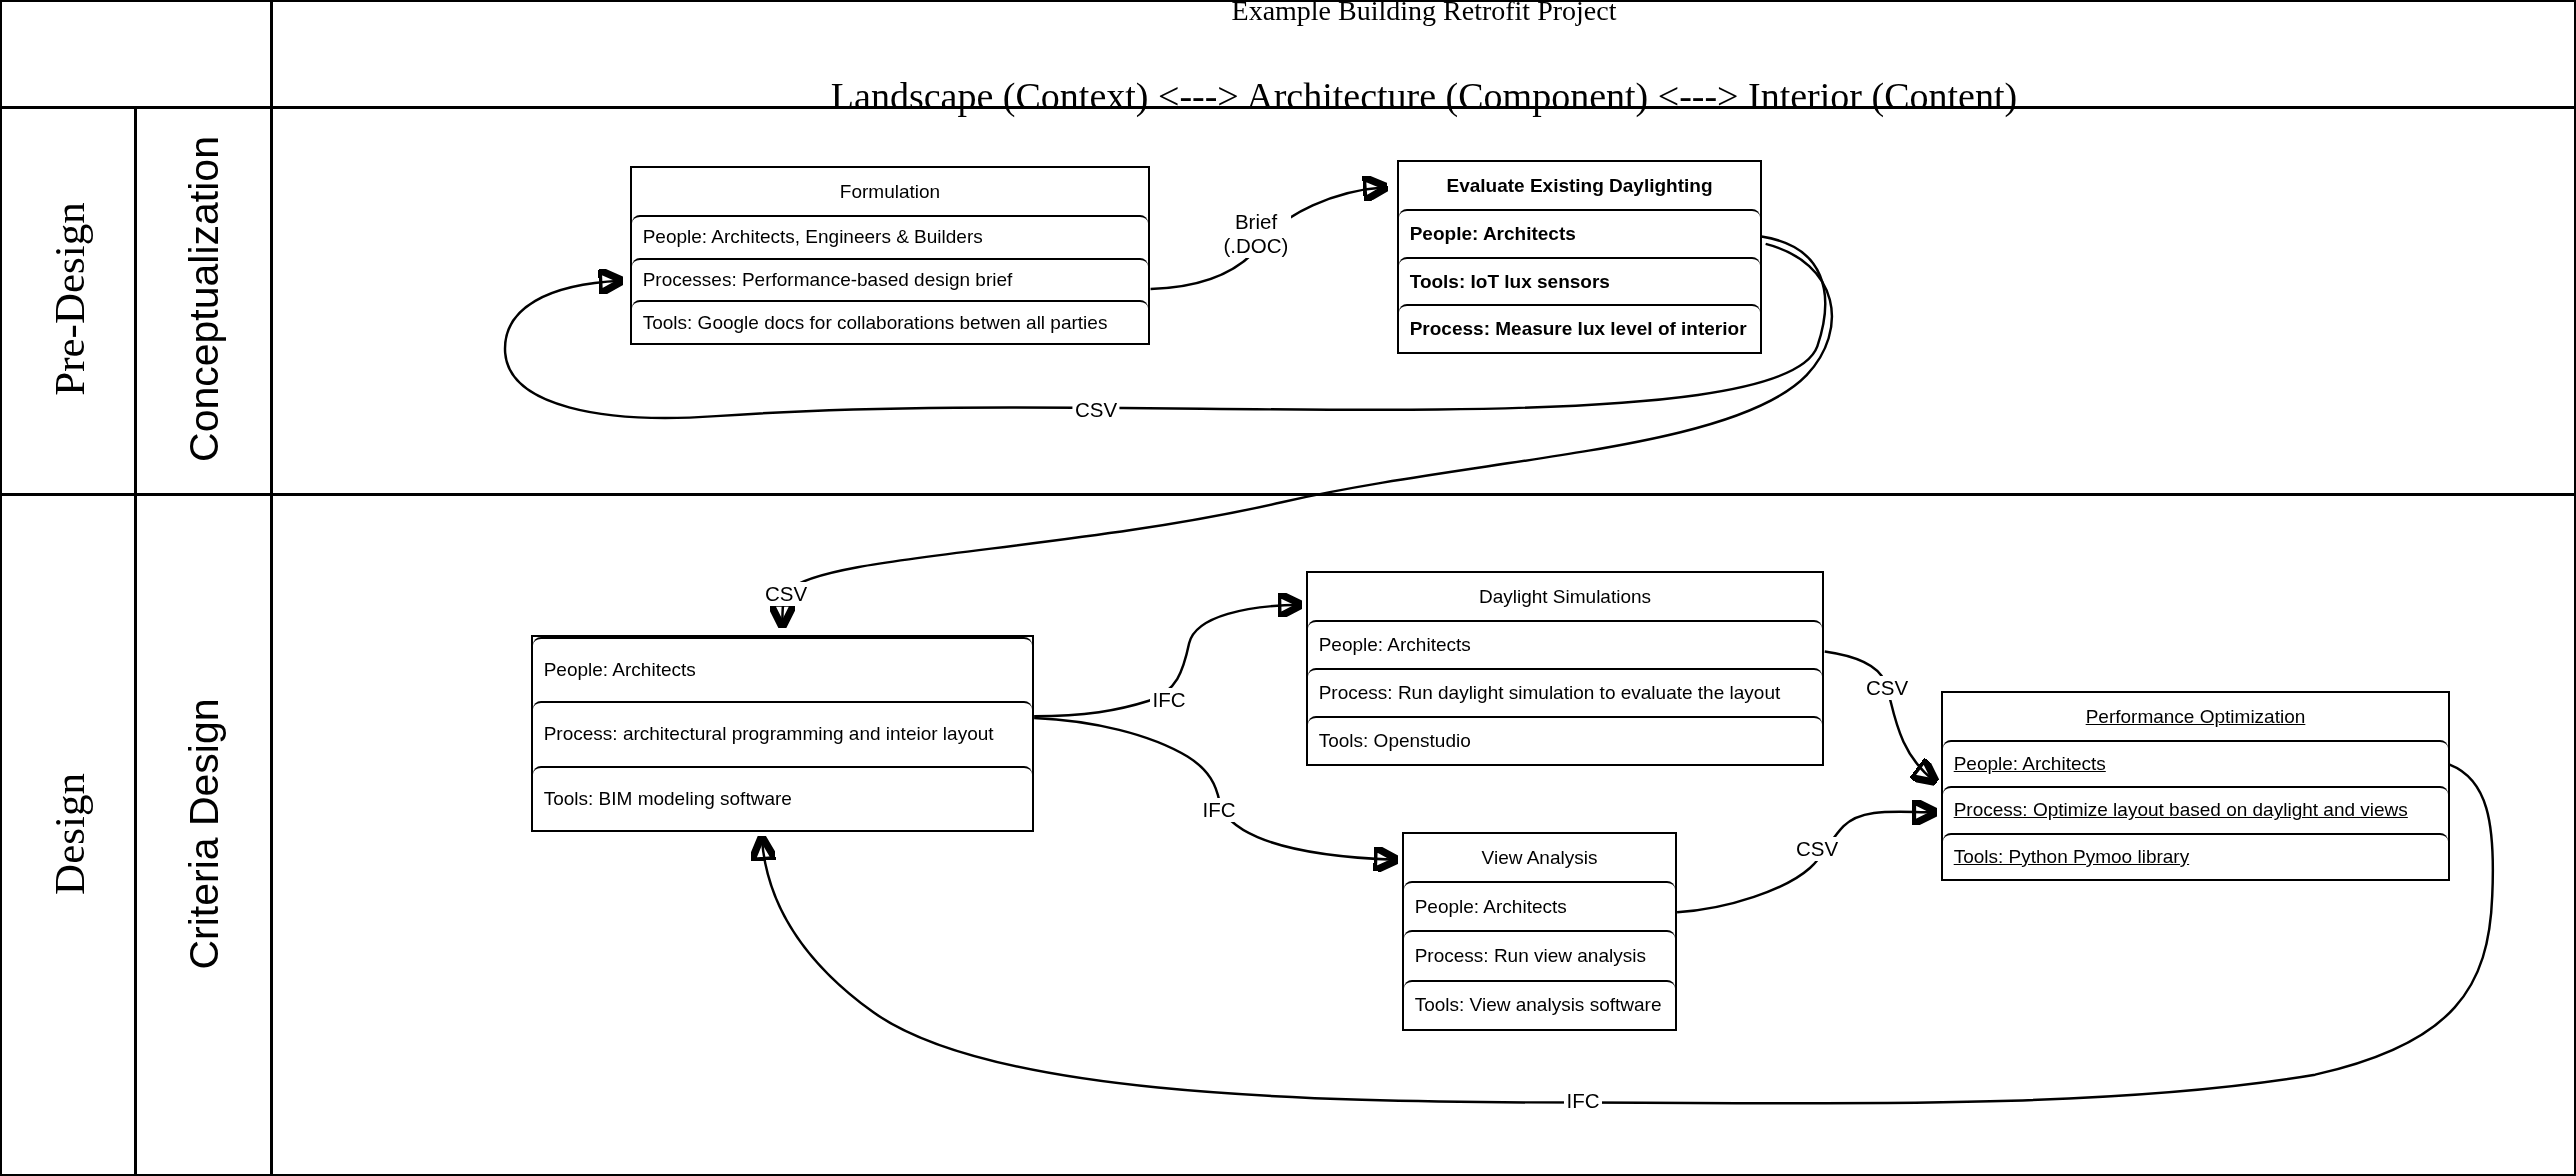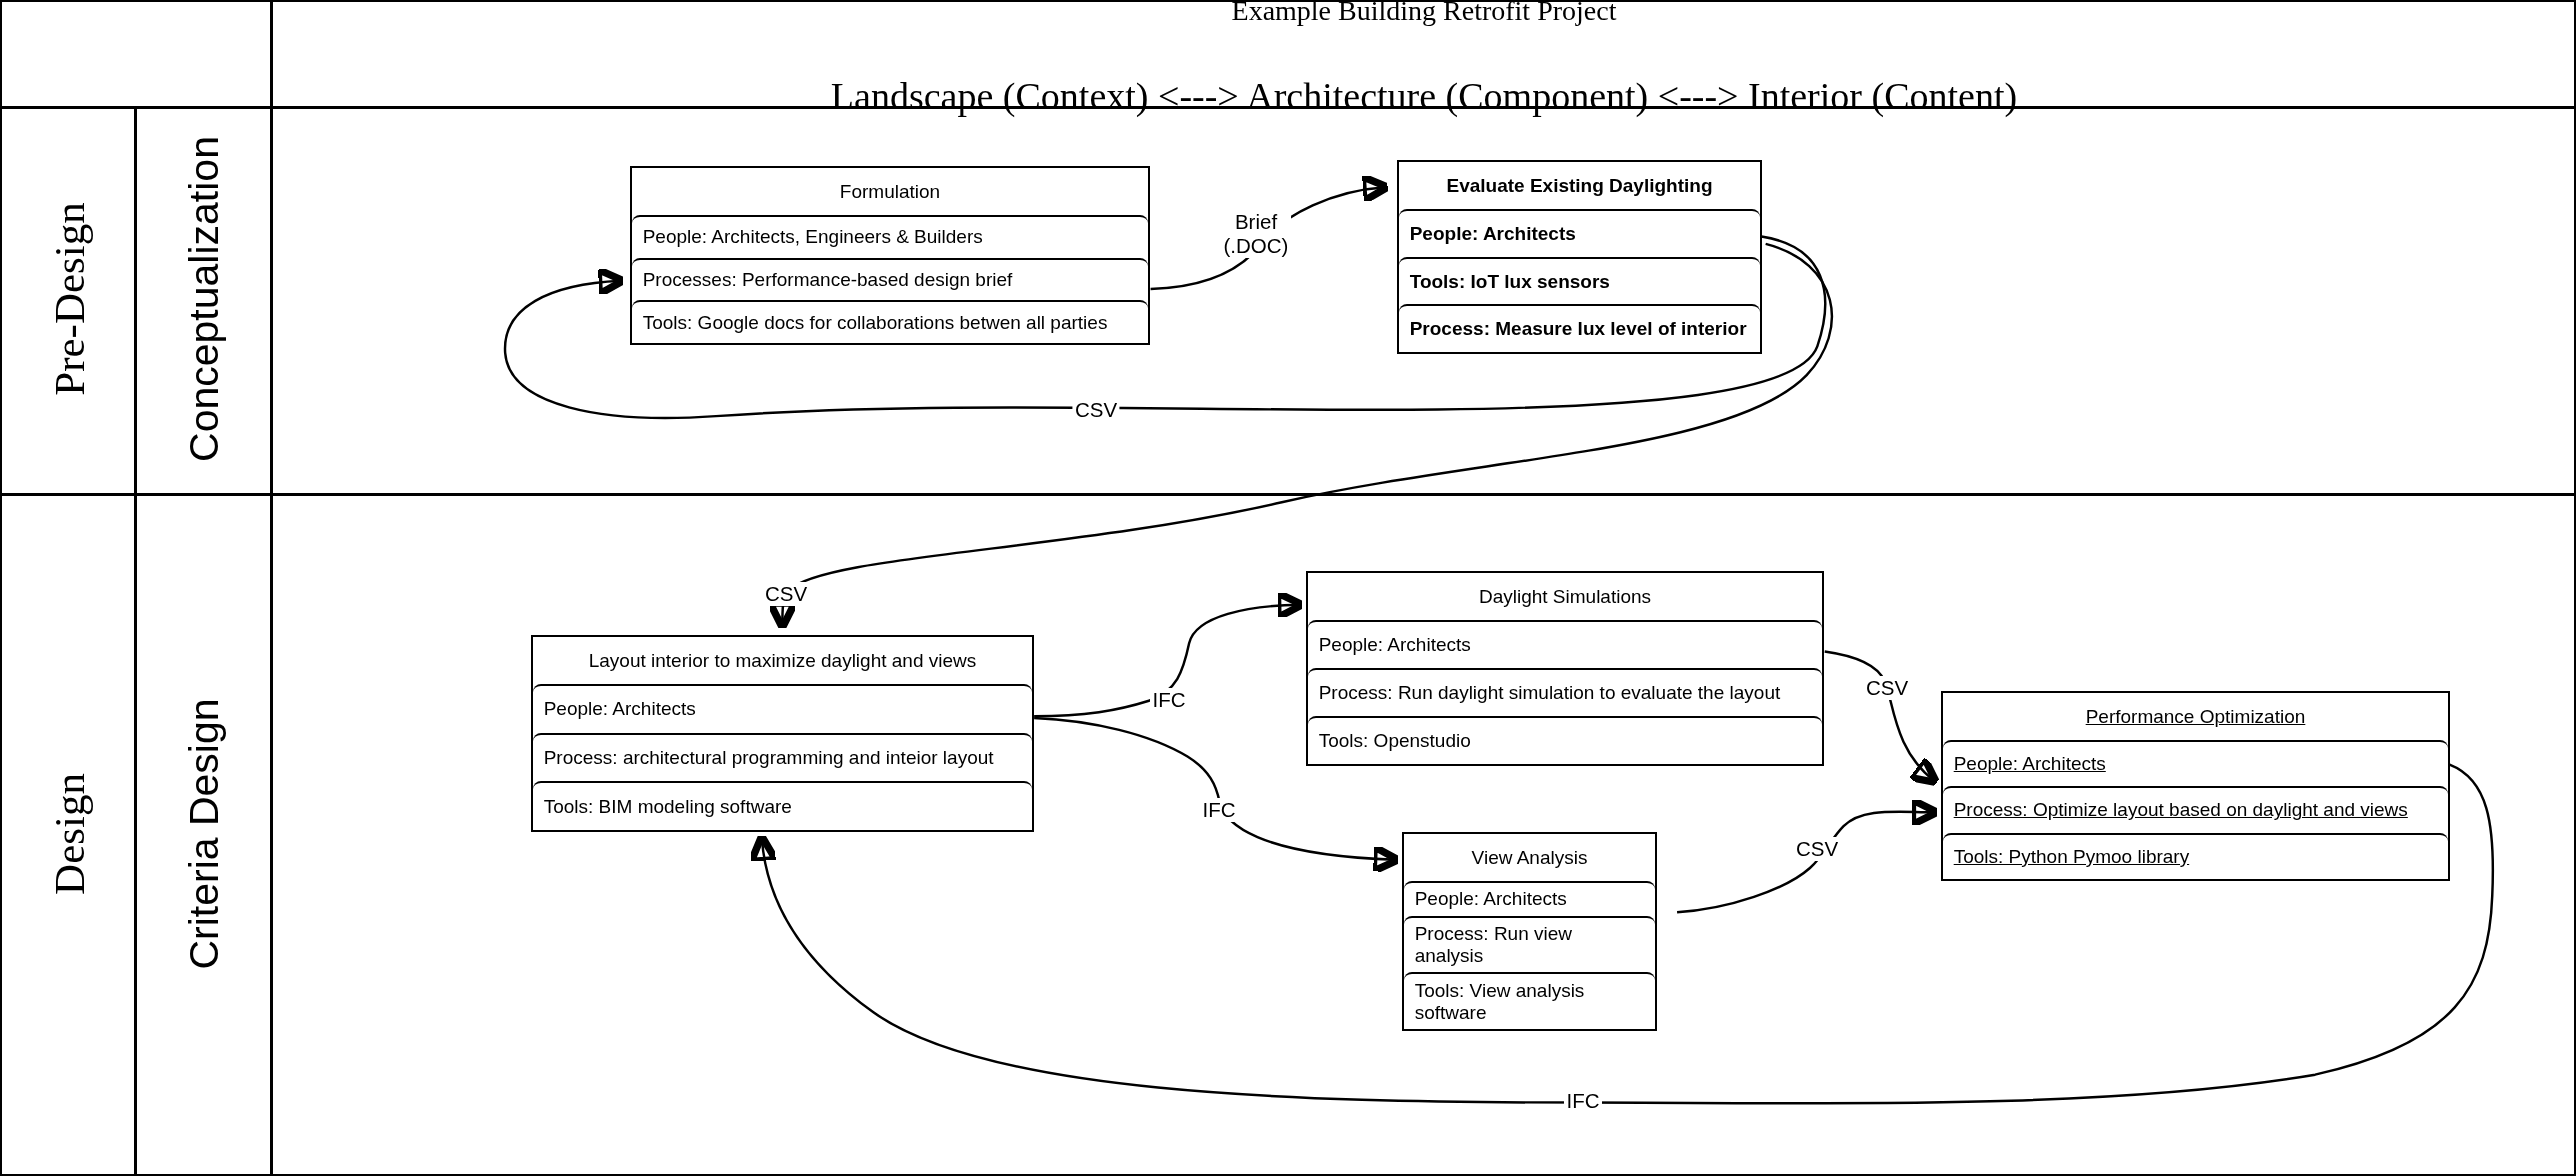--- a/index.html
+++ b/index.html
@@ -81,34 +81,33 @@
   </div>
 
   <div class="node" style="left:1395px;top:158px;width:365px;height:194px;font-weight:bold;">
     <div class="node-title">Evaluate Existing Daylighting</div>
     <div class="node-row">People: Architects</div>
     <div class="node-row">Tools: IoT lux sensors</div>
     <div class="node-row">Process: Measure lux level of interior</div>
   </div>
 
   <div class="node" style="left:529px;top:633px;width:503px;height:197px;">
-    <div class="node-title">Layout interior to maximize daylight and views</div>
     <div class="node-row">People: Architects</div>
     <div class="node-row">Process: architectural programming and inteior layout</div>
     <div class="node-row">Tools: BIM modeling software</div>
   </div>
 
   <div class="node" style="left:1304px;top:569px;width:518px;height:195px;">
     <div class="node-title">Daylight Simulations</div>
     <div class="node-row">People: Architects</div>
     <div class="node-row">Process: Run daylight simulation to evaluate the layout</div>
     <div class="node-row">Tools: Openstudio</div>
   </div>
 
-  <div class="node" style="left:1400px;top:830px;width:255px;height:199px;">
+  <div class="node" style="left:1400px;top:830px;width:275px;height:199px;">
     <div class="node-title">View Analysis</div>
     <div class="node-row">People: Architects</div>
     <div class="node-row">Process: Run view analysis</div>
     <div class="node-row">Tools: View analysis software</div>
   </div>
 
   <div class="node" style="left:1939px;top:689px;width:509px;height:190px;text-decoration:underline;">
     <div class="node-title">Performance Optimization</div>
     <div class="node-row">People: Architects</div>
     <div class="node-row">Process: Optimize layout based on daylight and views</div>

